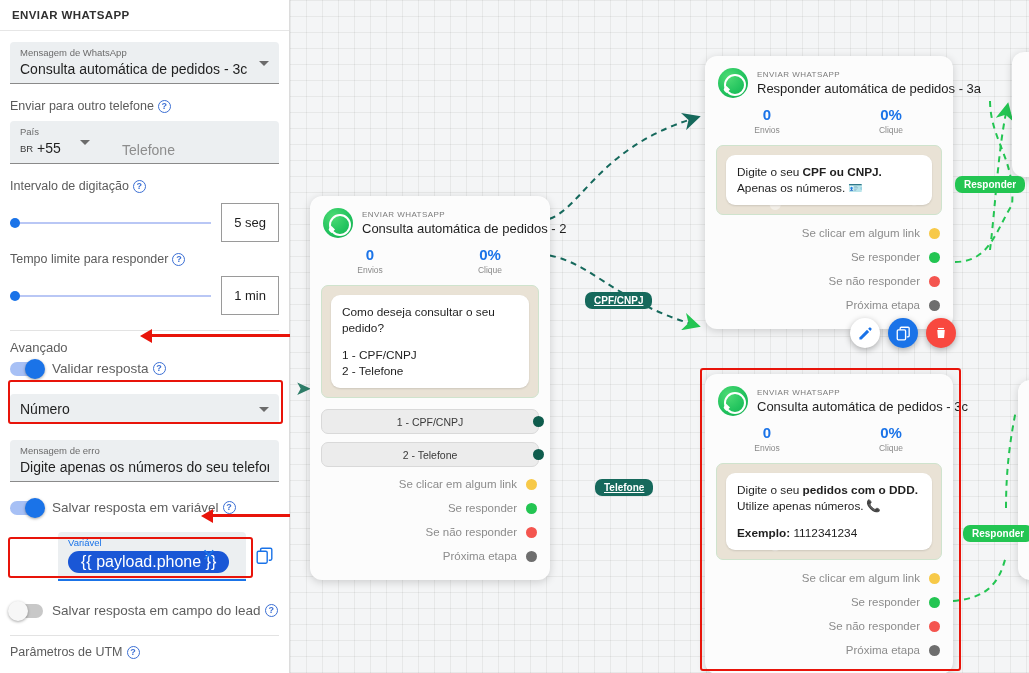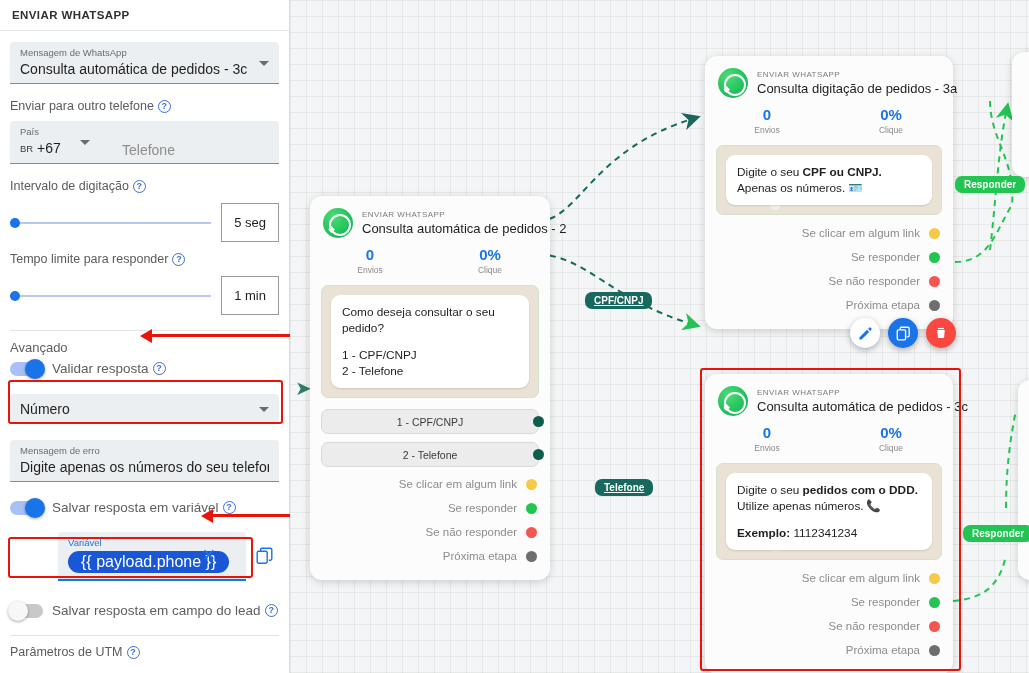--- a/index.html
+++ b/index.html
@@ -208,21 +208,21 @@
     <div class="sectlabel">
       <span>Enviar para outro telefone</span>
       <span class="help">?</span>
     </div>
 
     <div class="phonerow">
       <div class="cc">
         <div class="mlabel">País</div>
         <div class="ccval">
           <span class="br">BR</span>
-          <span>+67</span>
+          <span>+55</span>
         </div>
         <span class="caret"></span>
       </div>
       <div class="phinput">Telefone</div>
     </div>
 
     <div class="sectlabel">
       <span>Intervalo de digitação</span>
       <span class="help">?</span>
     </div>
@@ -398,21 +398,21 @@
         <span class="hdl" style="background-color:#6e6e6e;"></span>
       </div>
     </div>
   </div>
 
   <div class="node" style="left:415px;top:56px;width:248px;">
     <div class="nhead">
       <span class="wa"></span>
       <span>
         <span class="nkind" style="display:block">ENVIAR WHATSAPP</span>
-        <span class="ntitle" style="display:block">Consulta digitação de pedidos - 3a</span>
+        <span class="ntitle" style="display:block">Responder automática de pedidos - 3a</span>
       </span>
     </div>
     <div class="stats">
       <div class="stat">
         <div class="num">0</div>
         <div class="cap">Envios</div>
       </div>
       <div class="stat">
         <div class="num">0%</div>
         <div class="cap">Clique</div>

